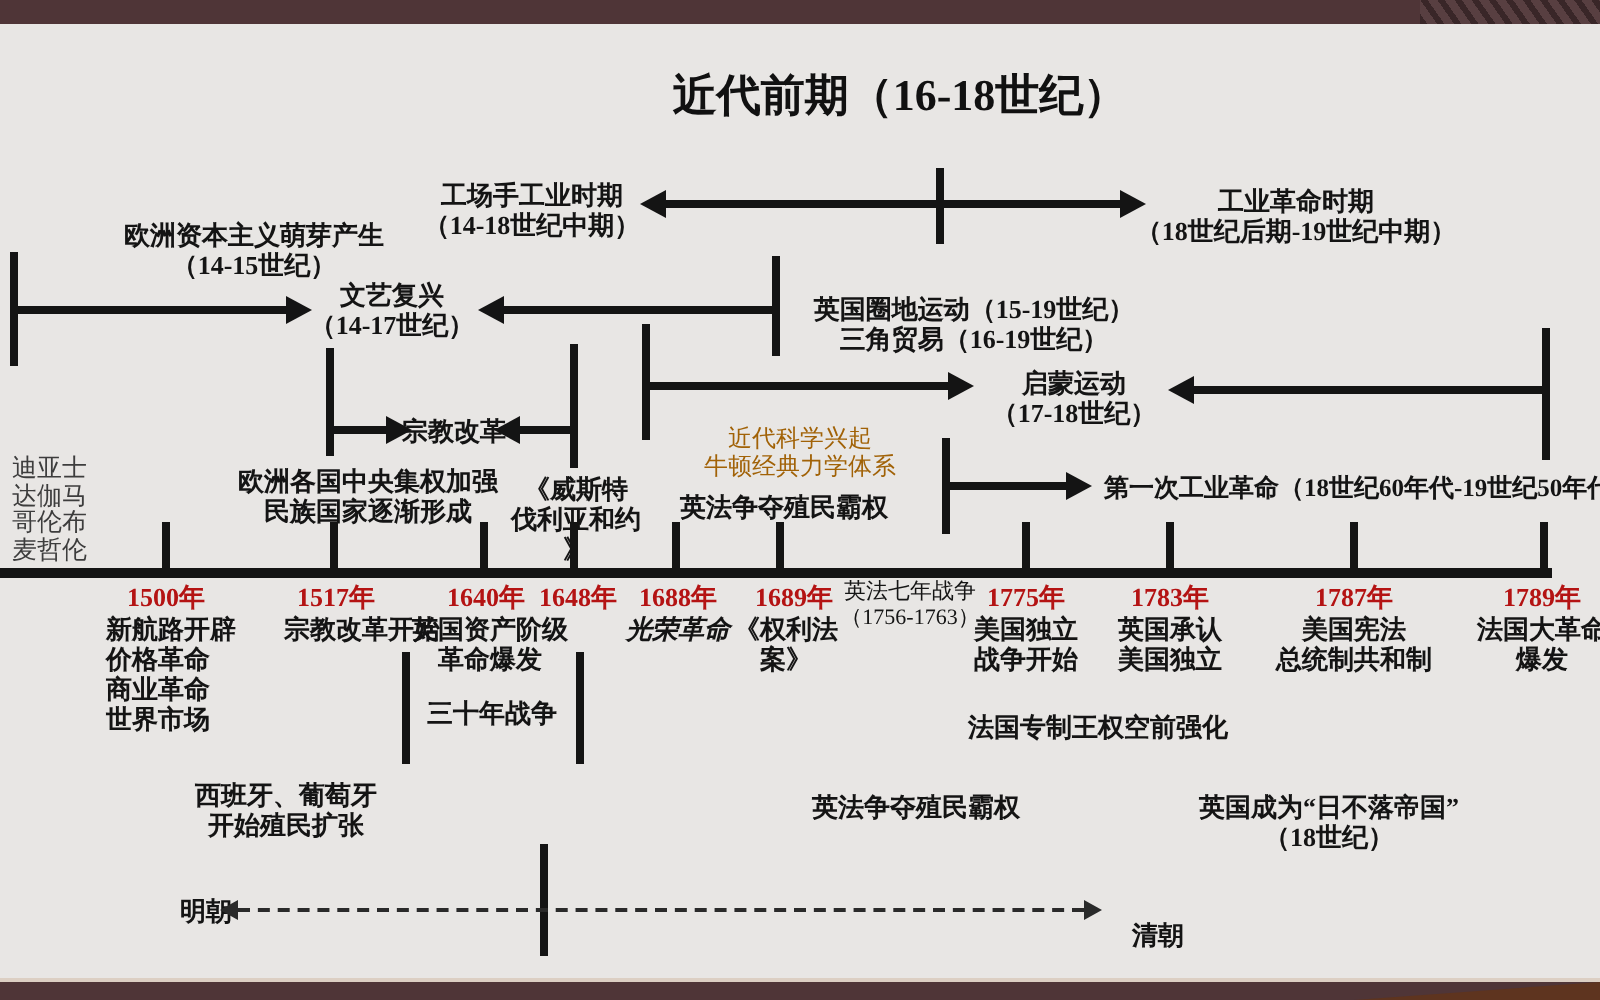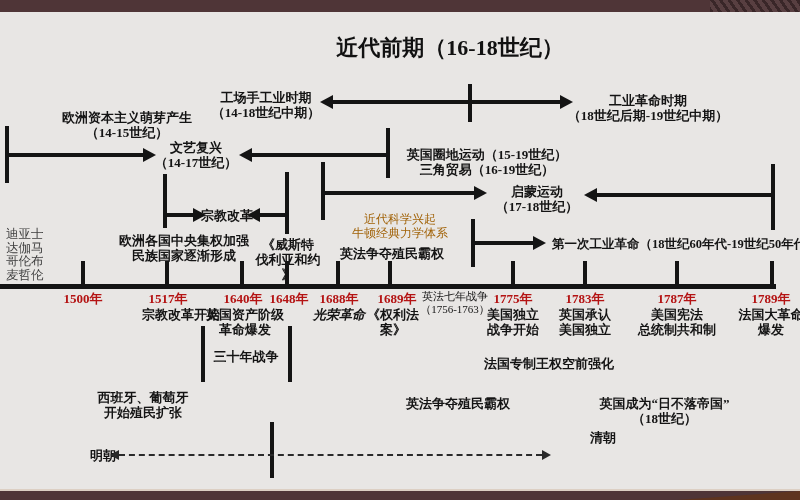--- a/index.html
+++ b/index.html
@@ -116,20 +116,24 @@
   <div class="lbl red" style="left:138px;top:291px;width:60px;">1517年</div>
   <div class="lbl red" style="left:213px;top:291px;width:60px;">1640年</div>
   <div class="lbl red" style="left:259px;top:291px;width:60px;">1648年</div>
   <div class="lbl red" style="left:309px;top:291px;width:60px;">1688年</div>
   <div class="lbl red" style="left:367px;top:291px;width:60px;">1689年</div>
   <div class="lbl red" style="left:483px;top:291px;width:60px;">1775年</div>
   <div class="lbl red" style="left:555px;top:291px;width:60px;">1783年</div>
   <div class="lbl red" style="left:647px;top:291px;width:60px;">1787年</div>
   <div class="lbl red" style="left:741px;top:291px;width:60px;">1789年</div>
 
+  <div class="lbl left" style="left:53px;top:307px;width:95px;">新航路开辟
+价格革命
+商业革命
+世界市场</div>
   <div class="lbl" style="left:120px;top:307px;width:100px;text-align:right;">宗教改革开始</div>
   <div class="lbl" style="left:195px;top:307px;width:100px;">英国资产阶级
 革命爆发</div>
   <div class="lbl" style="left:299px;top:307px;width:80px;font-style:italic;">光荣革命</div>
   <div class="lbl" style="left:357px;top:307px;width:72px;">《权利法案》</div>
   <div class="lbl small" style="left:413px;top:290px;width:84px;">英法七年战争
 （1756-1763）</div>
   <div class="lbl" style="left:473px;top:307px;width:80px;">美国独立
 战争开始</div>
   <div class="lbl" style="left:545px;top:307px;width:80px;">英国承认
@@ -148,15 +152,15 @@
 开始殖民扩张</div>
   <div class="lbl" style="left:398px;top:396px;width:120px;">英法争夺殖民霸权</div>
   <div class="lbl" style="left:572px;top:396px;width:185px;">英国成为“日不落帝国”
 （18世纪）</div>
   <div class="vline" style="left:270px;top:422px;height:56px;"></div>
 
   <div class="lbl right" style="left:76px;top:448px;width:40px;">明朝</div>
   <div class="dash" style="left:119px;top:454px;width:423px;"></div>
   <div class="arr-sm l" style="left:110px;top:450px;"></div>
   <div class="arr-sm r" style="left:542px;top:450px;"></div>
-  <div class="lbl left" style="left:566px;top:430px;width:40px;margin-left:24px;">清朝</div>
+  <div class="lbl left" style="left:566px;top:460px;width:40px;">清朝</div>
 
 </div>
 
 </body></html>

